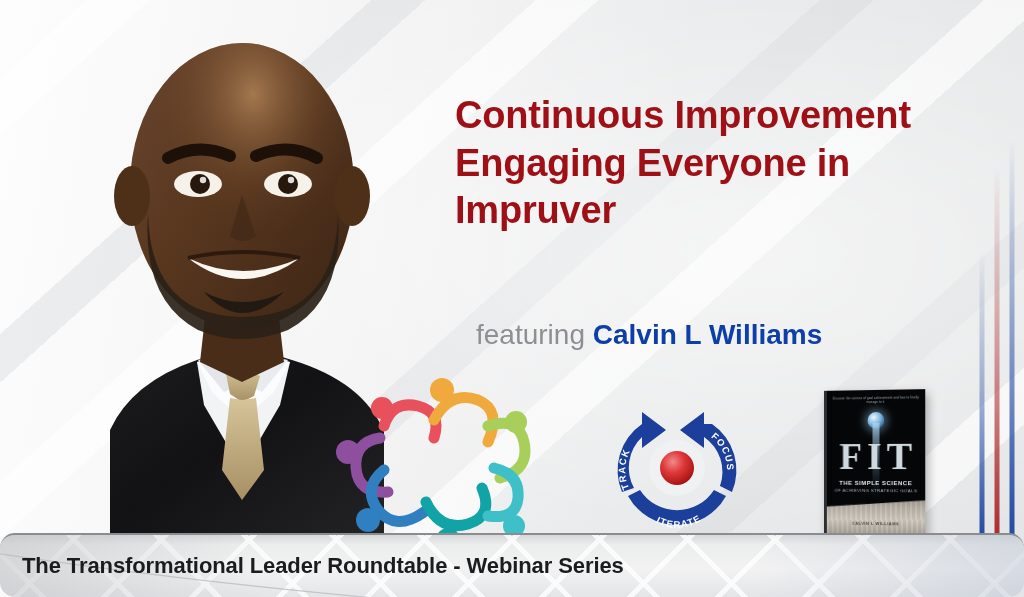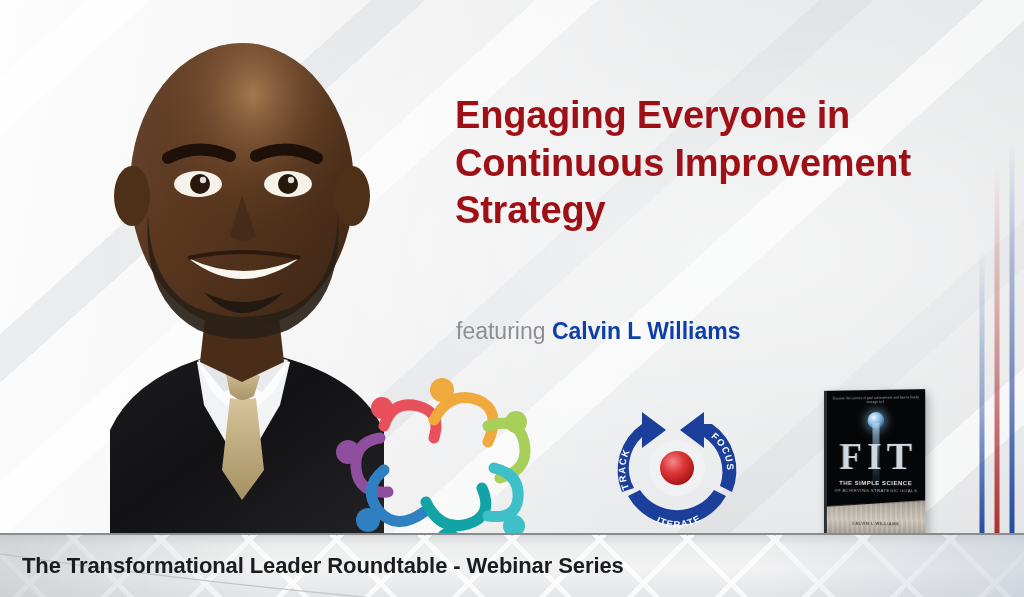--- a/index.html
+++ b/index.html
@@ -57,21 +57,21 @@
   .title-line {
     font-size:38px; font-weight:bold; line-height:1.25;
     color:#9e1016; letter-spacing:-.2px;
     white-space:nowrap;
   }
 
   
   .speaker {
     position:absolute; left:456px; top:318px; width:480px;
   }
-  .speaker-row { font-size:23px; line-height:1.18; white-space:nowrap; }
+  .speaker-row { font-size:28px; line-height:1.18; white-space:nowrap;margin-left:20px; }
   .feat { color:#8d8f92; font-weight:normal; }
   .sname { color:#0e3fa8; font-weight:bold; }
   .srole { font-size:21px; color:#8d8f92; line-height:1.35; margin-top:1px; }
 
   
   .people-logo {
     position:absolute; left:322px; top:360px; width:232px; height:190px;
   }
   .people-logo svg { width:100%; height:100%; display:block; }
 
@@ -141,20 +141,21 @@
     position:absolute; right:50px; top:538px;
     font-size:15px; color:#7f8184;
   }
 
   
   .banner {
     position:absolute; left:0; right:0; top:533px; height:64px;
     background:linear-gradient(to bottom, #d7d8da 0%, #eceded 16%, #f2f2f3 55%, #e4e5e7 100%);
     border-top:2px solid #8a8d90;
     overflow:hidden;
+    border-radius:15px;
   }
   .banner-pattern {
     position:absolute; inset:0;
     background:
       repeating-linear-gradient(45deg, rgba(255,255,255,0) 0 28px, rgba(255,255,255,.9) 28px 33px, rgba(255,255,255,0) 33px 62px),
       repeating-linear-gradient(-45deg, rgba(255,255,255,0) 0 28px, rgba(255,255,255,.9) 28px 33px, rgba(255,255,255,0) 33px 62px);
     opacity:.85;
   }
   .banner-shade {
     position:absolute; inset:0;
@@ -326,23 +327,23 @@
           <textPath href="#arcFocus" startOffset="8%">FOCUS</textPath>
         </text>
         <text>
           <textPath href="#arcIter" startOffset="27%">ITERATE</textPath>
         </text>
       </g>
     </svg>
   </div>
 
   <div class="title-block">
+    <div class="title-line">Continuous Improvement</div>
     <div class="title-line">Engaging Everyone in</div>
-    <div class="title-line">Continuous Improvement</div>
-    <div class="title-line">Strategy</div>
+    <div class="title-line">Impruver</div>
   </div>
 
   <div class="speaker">
     <div class="speaker-row">
       <span class="feat">featuring</span>
       <span class="sname">Calvin L Williams</span>
     </div>
   </div>
 
   <div class="book">

